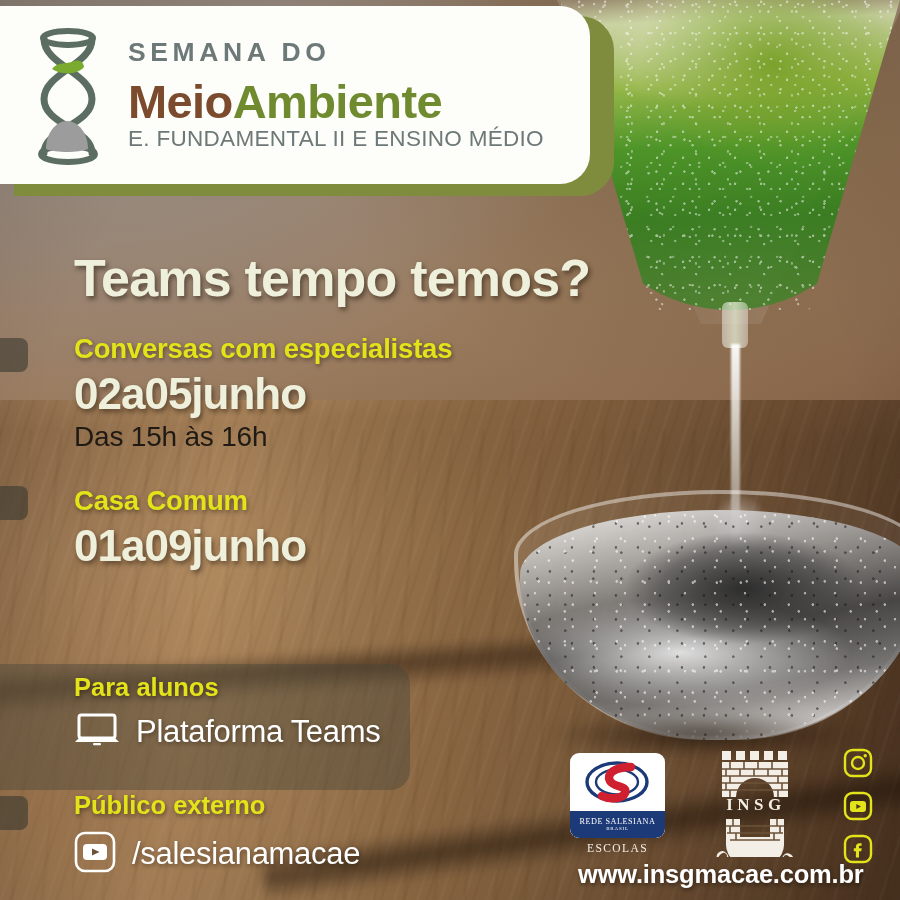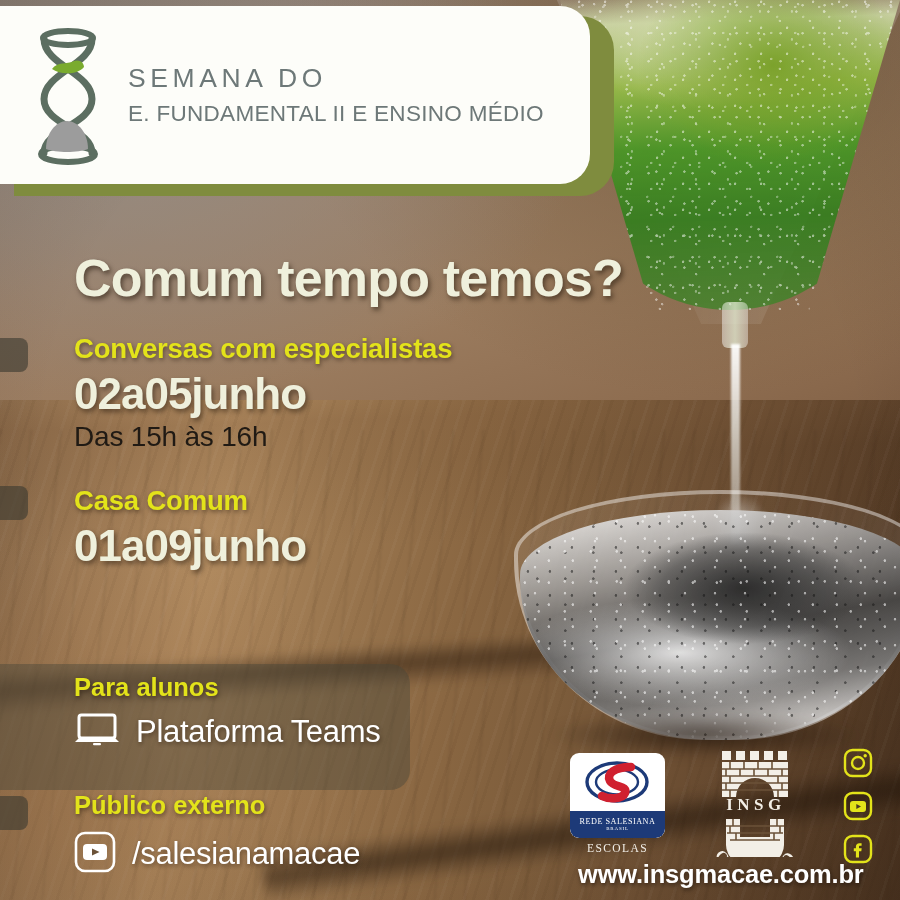--- a/index.html
+++ b/index.html
@@ -164,21 +164,21 @@
     background:#7f8c3e; border-radius:0 34px 34px 0; z-index:3;
   }
   .logo-card{
     position:absolute; left:0px; top:6px; width:590px; height:178px;
     background:#fdfdf9; border-radius:0 30px 30px 0; z-index:4;
     display:flex; align-items:center; padding-left:22px;
   }
   .logo-mark{ width:92px; height:140px; position:relative; flex:0 0 92px; }
   .logo-text{ margin-left:14px; }
   .lt-semana{
-    font-size:26.5px; letter-spacing:4.6px; color:#6d7878; font-weight:400;
+    font-size:26.5px; letter-spacing:4.6px; color:#6d7878; font-weight:700;
     line-height:1; margin-bottom:12px;
   }
   .lt-main{ font-size:47px; font-weight:700; line-height:1.02; letter-spacing:-.6px; }
   .lt-meio{ color:#7c4a2c; }
   .lt-amb{ color:#6f8a2f; }
   .lt-sub{
     font-size:22.5px; letter-spacing:.3px; color:#6d7878; font-weight:400;
     margin-top:3px; line-height:1;
   }
 
@@ -296,27 +296,28 @@
         <ellipse cx="46" cy="129" rx="27" ry="8" fill="none" stroke="#5c6e61" stroke-width="6"></ellipse>
 
         <path d="M30 44 C36 36 44 40 52 36 C58 34 62 38 62 42 C56 50 38 50 30 44 Z" fill="#7aab2e"></path>
 
         <path d="M24 124 C24 108 34 96 45 96 C56 96 66 108 66 124 C56 128 34 128 24 124 Z" fill="#9c9c9c"></path>
       </svg>
     </div>
 
     <div class="logo-text">
       <div class="lt-semana">SEMANA DO</div>
+      <div class="lt-main"><span class="lt-meio">Meio</span><span class="lt-amb">Ambiente</span></div>
       <div class="lt-sub">E. FUNDAMENTAL II E ENSINO MÉDIO</div>
     </div>
   </div>
 
   <div class="content">
 
-    <div class="headline">Comum tempo temos?</div>
+    <div class="headline">Teams tempo temos?</div>
 
     <div class="side-tab" style="top:338px;"></div>
     <div class="side-tab" style="top:486px;"></div>
     <div class="side-tab" style="top:796px;"></div>
 
     <div class="blk" style="top:332px;">
       <div class="blk-title">Conversas com especialistas</div>
       <div class="blk-date">02a05junho</div>
       <div class="blk-time">Das 15h às 16h</div>
     </div>

